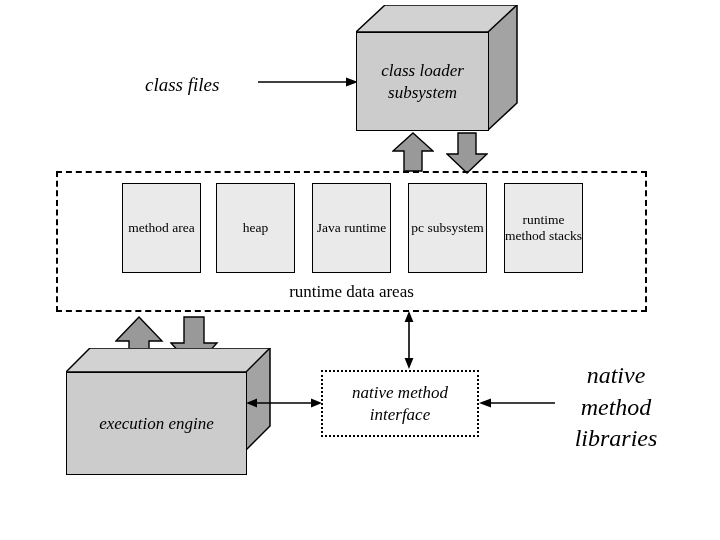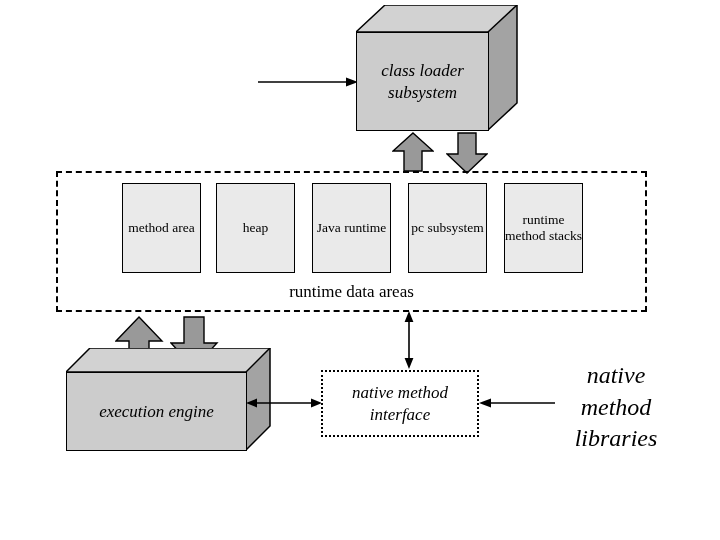--- a/index.html
+++ b/index.html
@@ -54,20 +54,21 @@
 
   
   .fat-arrow{position:absolute;}
   .fat-arrow svg{display:block;}
 </style>
 </head>
 <body>
 
 <div id="stage">
 
+  <div class="lbl italic" style="left:145px;top:74px;width:110px;font-size:19px;text-align:left;">class files</div>
 
   <div style="position:absolute;left:258px;top:74px;width:100px;height:16px;">
     <svg width="100" height="16" viewBox="0 0 100 16">
       <line x1="0" y1="8" x2="92" y2="8" stroke="#000" stroke-width="1.6"></line>
       <polygon points="100,8 88,3.4 88,12.6" fill="#000"></polygon>
     </svg>
   </div>
 
   <div class="box3d" style="left:356px;top:5px;width:165px;height:128px;">
 
@@ -135,21 +136,21 @@
     <div class="top" style="left:0;top:0;width:206px;height:28px;
                 clip-path:polygon(0px 24px, 24px 0px, 204px 0px, 180px 24px);"></div>
     <div class="side" style="left:0;top:0;width:206px;height:104px;
                 clip-path:polygon(180px 24px, 204px 0px, 204px 78px, 180px 102px);"></div>
     <svg style="position:absolute;left:0;top:0;" width="206" height="104">
       <polyline points="0,24 24,0 204,0 204,78 180,102" fill="none" stroke="#000" stroke-width="1.5"></polyline>
       <line x1="180" y1="24" x2="204" y2="0" stroke="#000" stroke-width="1.5"></line>
       <line x1="0" y1="24" x2="180" y2="24" stroke="#000" stroke-width="1.5"></line>
       <line x1="180" y1="24" x2="180" y2="102" stroke="#000" stroke-width="1.5"></line>
     </svg>
-    <div class="front" style="left:0;top:24px;width:181px;height:79px;font-size:17px;">
+    <div class="front" style="left:0;top:24px;width:181px;height:103px;font-size:17px;">
       <span style="display:block;padding:0 8px;">execution engine</span>
     </div>
   </div>
 
   <div style="position:absolute;left:246px;top:395px;width:76px;height:16px;">
     <svg width="76" height="16" viewBox="0 0 76 16">
       <line x1="8" y1="8" x2="68" y2="8" stroke="#000" stroke-width="1.6"></line>
       <polygon points="0,8 11,3.6 11,12.4" fill="#000"></polygon>
       <polygon points="76,8 65,3.6 65,12.4" fill="#000"></polygon>
     </svg>

